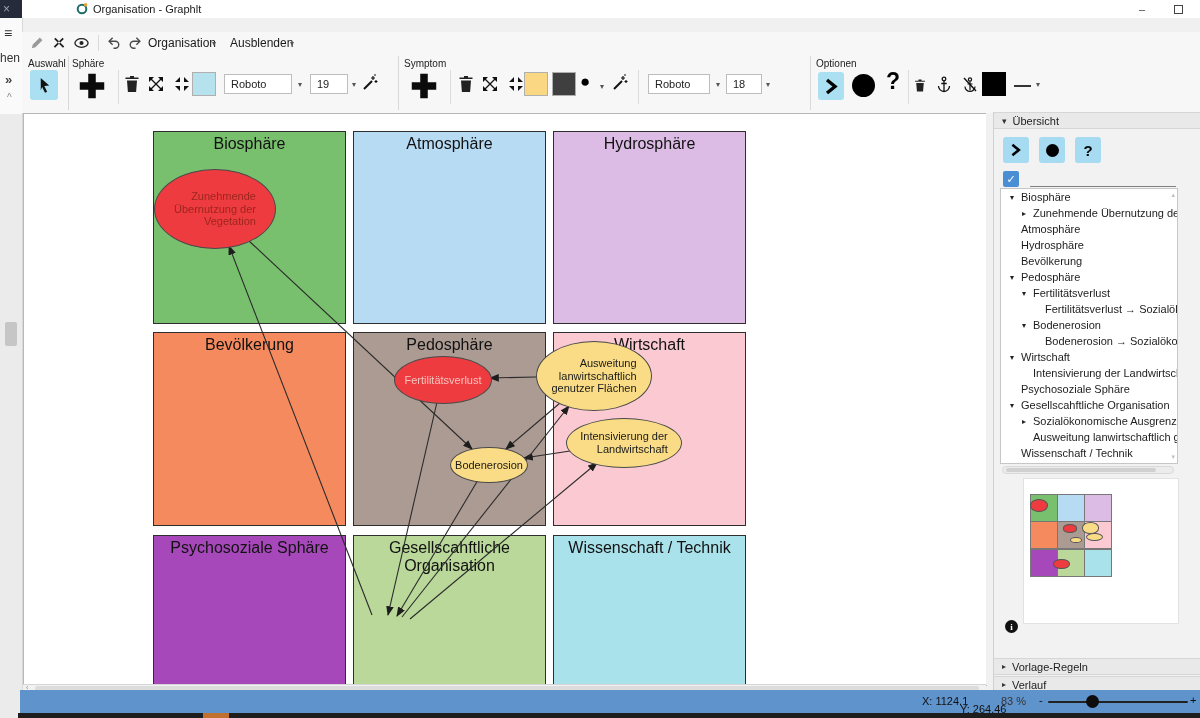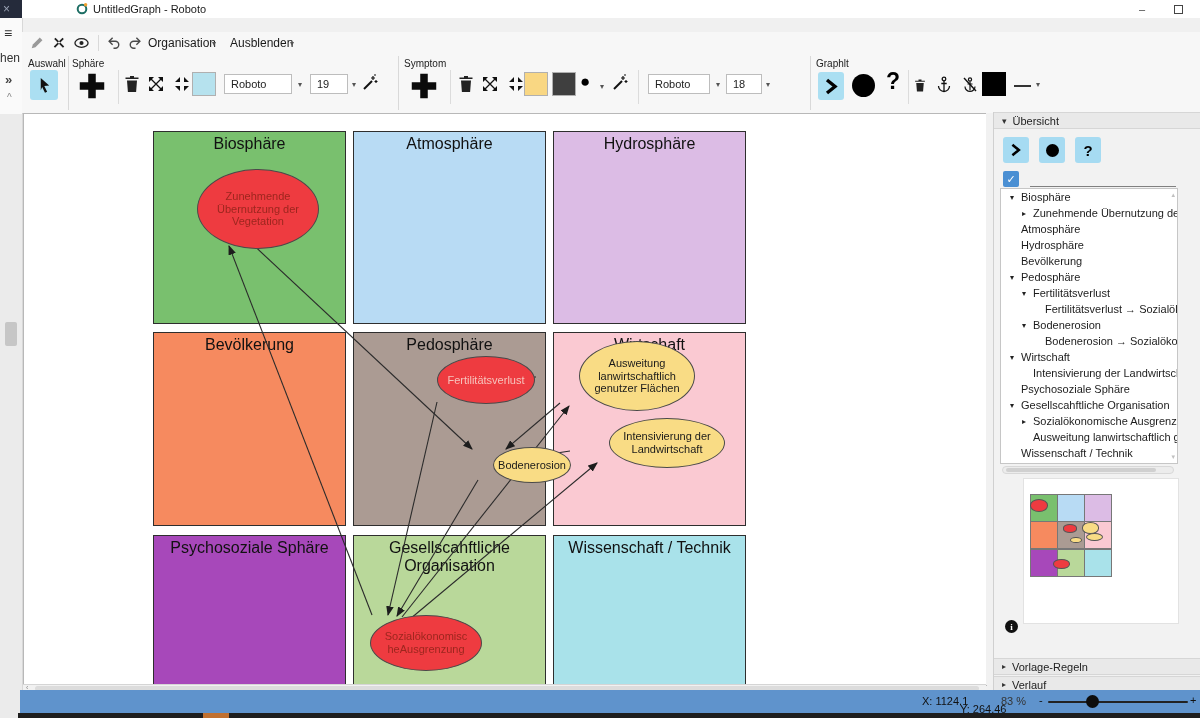--- a/index.html
+++ b/index.html
@@ -34,21 +34,21 @@
          display:flex;align-items:center;padding-left:6px;}
   .caret{font-size:8px;color:#555;}
   .ddtext{font-size:12px;color:#1a1a1a;}
   svg.ic{display:block;}
   
   .canvas{left:23px;top:113px;width:962px;height:571px;background:#fff;border:1px solid #b8b8b8;
           box-sizing:content-box;overflow:hidden;}
   .cell{position:absolute;border:1px solid #2e2e2e;box-sizing:border-box;}
   .cell-title{width:100%;text-align:center;padding-top:3px;font-size:16px;color:#111;line-height:1.1;}
   .node{position:absolute;border:1.5px solid #4a4a4a;border-radius:50%;display:flex;align-items:center;
-        justify-content:center;text-align:center;font-size:11px;line-height:1.18;white-space:pre-line;margin-left:43px;}
+        justify-content:center;text-align:right;font-size:11px;line-height:1.18;white-space:pre-line;}
   #edgesvg{position:absolute;left:0;top:0;}
   .hscroll{left:23px;top:684px;width:963px;height:7px;background:#f1f1f1;border-top:1px solid #d5d5d5;font-size:7px;color:#888;}
   .hthumb{left:12px;top:1px;width:944px;height:5px;background:#dcdcdc;border-radius:3px;}
   .vlane{left:986px;top:113px;width:7px;height:572px;background:#f1f1f1;}
   
   .rp{left:993px;top:112px;width:207px;height:578px;background:#f2f2f2;border-left:1px solid #d0d0d0;}
   .rp-head{position:absolute;left:0;width:207px;height:17px;background:#e9e9e9;border-top:1px solid #d6d6d6;
            border-bottom:1px solid #d6d6d6;font-size:11px;color:#222;display:flex;align-items:center;box-sizing:border-box;}
   .rp-arrow{font-size:9px;color:#333;margin:0 6px 0 8px;}
   .bluebtn{width:26px;height:26px;background:#a6dbf2;border-radius:3px;display:flex;align-items:center;justify-content:center;}
@@ -88,21 +88,21 @@
     <div class="abs" style="left:5px;top:72px;font-size:13px;color:#444;font-weight:bold;">»</div>
     <div class="abs" style="left:7px;top:92px;font-size:10px;color:#888;">^</div>
     <div class="abs ls-thumb"></div>
   </div>
 
   <div class="abs titlebar">
     <svg class="abs ic" style="left:54px;top:3px;" width="12" height="12" viewBox="0 0 12 12">
       <circle cx="6" cy="6" r="4.3" fill="#fff" stroke="#1d6e64" stroke-width="2"></circle>
       <circle cx="9.6" cy="1.8" r="1.7" fill="#f0a030"></circle>
     </svg>
-    <span class="abs title-text">UntitledGraph - Roboto</span>
+    <span class="abs title-text">Organisation - Graphlt</span>
     <div class="abs winbtn" style="left:1108px;">–</div>
     <div class="abs winbtn" style="left:1144px;">
         <span class="restore-box"></span>
       </div>
 
   </div>
 
 
   <div class="abs tb1">
     <svg class="abs ic" style="left:8px;top:4px;" width="14" height="14" viewBox="0 0 16 16">
@@ -193,21 +193,21 @@
       <path d="M2 15L10 7" stroke="#111" stroke-width="2"></path>
       <path d="M11 2v4M9 4h4M14 6v3M12.5 7.5h3M12 1h2" stroke="#111" stroke-width="1.2"></path>
       </svg>
     <div class="abs isep" style="left:616px;"></div>
     <div class="abs combo" style="left:626px;top:20px;width:62px;height:20px;">Roboto</div>
     <span class="abs caret" style="left:694px;top:26px;">▾</span>
     <div class="abs combo" style="left:704px;top:20px;width:36px;height:20px;">18</div>
     <span class="abs caret" style="left:744px;top:26px;">▾</span>
     <div class="abs gsep" style="left:788px;"></div>
 
-    <span class="abs glabel" style="left:794px;">Graphlt</span>
+    <span class="abs glabel" style="left:794px;">Optionen</span>
     <div class="abs tbtn sel" style="left:796px;top:18px;width:26px;height:28px;">
       <svg class="ic" width="15" height="17" viewBox="0 0 15 17">
         <path d="M3 2l8 6.5L3 15" fill="none" stroke="#000" stroke-width="3.4"></path>
         </svg>
     </div>
     <div class="abs" style="left:830px;top:20px;width:23px;height:23px;background:#000;border-radius:50%;"></div>
     <span class="abs" style="left:864px;top:14px;font-size:23px;font-weight:bold;color:#000;">?</span>
     <div class="abs isep" style="left:886px;"></div>
     <svg class="abs ic" style="left:892px;top:24px;" width="12" height="15" viewBox="0 0 16 18">
       <path d="M6 1h4v1.6h4.5V4H1.5V2.6H6V1z M3 5.5h10l-.9 11.5H3.9L3 5.5z" fill="#222"></path>
@@ -276,22 +276,20 @@
         <div class="node" style="left: 130px; top: 55px; width: 120px; height: 78px; background: rgb(238, 59, 64); color: rgb(156, 38, 30);">Zunehmende
 Übernutzung der
 Vegetation</div>
         <div class="node" style="left: 370px; top: 242px; width: 96px; height: 46px; background: rgb(238, 59, 64); color: rgb(246, 196, 189);">Fertilitätsverlust</div>
         <div class="node" style="left: 542px; top: 304px; width: 114px; height: 48px; background: rgb(249, 220, 133); color: rgb(26, 26, 26);">Intensivierung der
 Landwirtschaft</div>
         <div class="node" style="left: 512px; top: 227px; width: 114px; height: 68px; background: rgb(249, 220, 133); color: rgb(26, 26, 26);">Ausweitung
 lanwirtschaftlich
 genutzer Flächen</div>
         <div class="node" style="left: 426px; top: 333px; width: 76px; height: 34px; background: rgb(249, 220, 133); color: rgb(26, 26, 26);">Bodenerosion</div>
-        <div class="node" style="left: 303px; top: 501px; width: 110px; height: 54px; background: rgb(238, 59, 64); color: rgb(156, 38, 30);">Sozialökonomisc
-heAusgrenzung</div>
       </div>
   </div>
   <div class="abs hscroll">
     <span class="abs" style="left:3px;top:-1px;">‹</span>
     <div class="abs hthumb"></div>
   </div>
   <div class="abs vlane"></div>
 
   <div class="abs rp">
     <div class="rp-head" style="top:0;">

